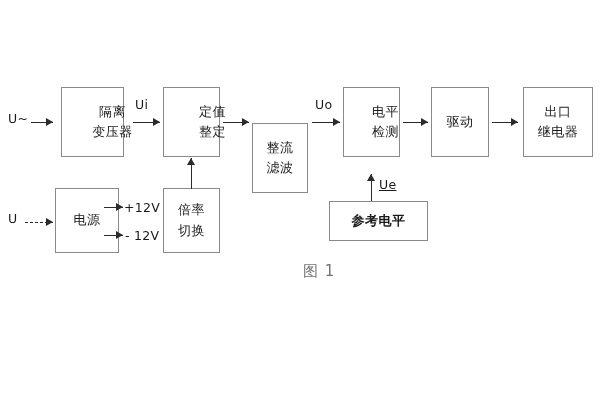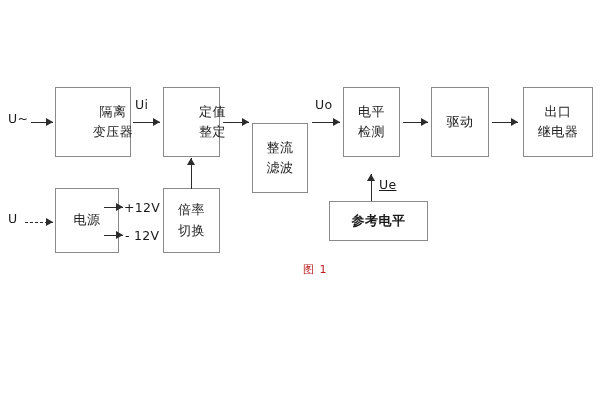--- a/index.html
+++ b/index.html
@@ -67,39 +67,39 @@
   .varrow .head{
     position:absolute;top:0;left:0;
     width:0;height:0;
     border-left:4.5px solid transparent;
     border-right:4.5px solid transparent;
     border-bottom:7px solid #2b2b2b;
   }
 
   .caption{
     position:absolute;
-    font-size:11px;
+    font-size:15px;
     letter-spacing:1px;
-    color:#b91c1c;
+    color:#737373;
     white-space:nowrap;
   }
 </style>
 </head>
 <body>
 
 <div id="canvas">
 
   <div class="sig" style="left:8px;top:111px;">U~</div>
 
   <div class="harrow" style="left:31px;top:118px;width:22px;">
     <div class="shaft" style="width:22px;"></div>
     <div class="head"></div>
   </div>
 
-  <div class="box" style="left:55px;top:87px;width:76px;height:70px;padding-left:40px;">
+  <div class="box" style="left:61px;top:87px;width:63px;height:70px;padding-left:40px;">
     <span class="ln">隔离</span>
     <span class="ln">变压器</span>
   </div>
 
   <div class="sig" style="left:135px;top:97px;">Ui</div>
   <div class="harrow" style="left:133px;top:118px;width:27px;">
     <div class="shaft" style="width:27px;"></div>
     <div class="head"></div>
   </div>
 
@@ -117,21 +117,21 @@
     <span class="ln">整流</span>
     <span class="ln">滤波</span>
   </div>
 
   <div class="sig" style="left:315px;top:97px;">Uo</div>
   <div class="harrow" style="left:312px;top:118px;width:28px;">
     <div class="shaft" style="width:28px;"></div>
     <div class="head"></div>
   </div>
 
-  <div class="box" style="left:343px;top:87px;width:57px;height:70px;">
+  <div class="box" style="left:343px;top:87px;width:57px;height:70px;align-items:flex-end;">
     <span class="ln">电平</span>
     <span class="ln">检测</span>
   </div>
 
   <div class="harrow" style="left:403px;top:118px;width:25px;">
     <div class="shaft" style="width:25px;"></div>
     <div class="head"></div>
   </div>
 
   <div class="box" style="left:431px;top:87px;width:58px;height:70px;">

